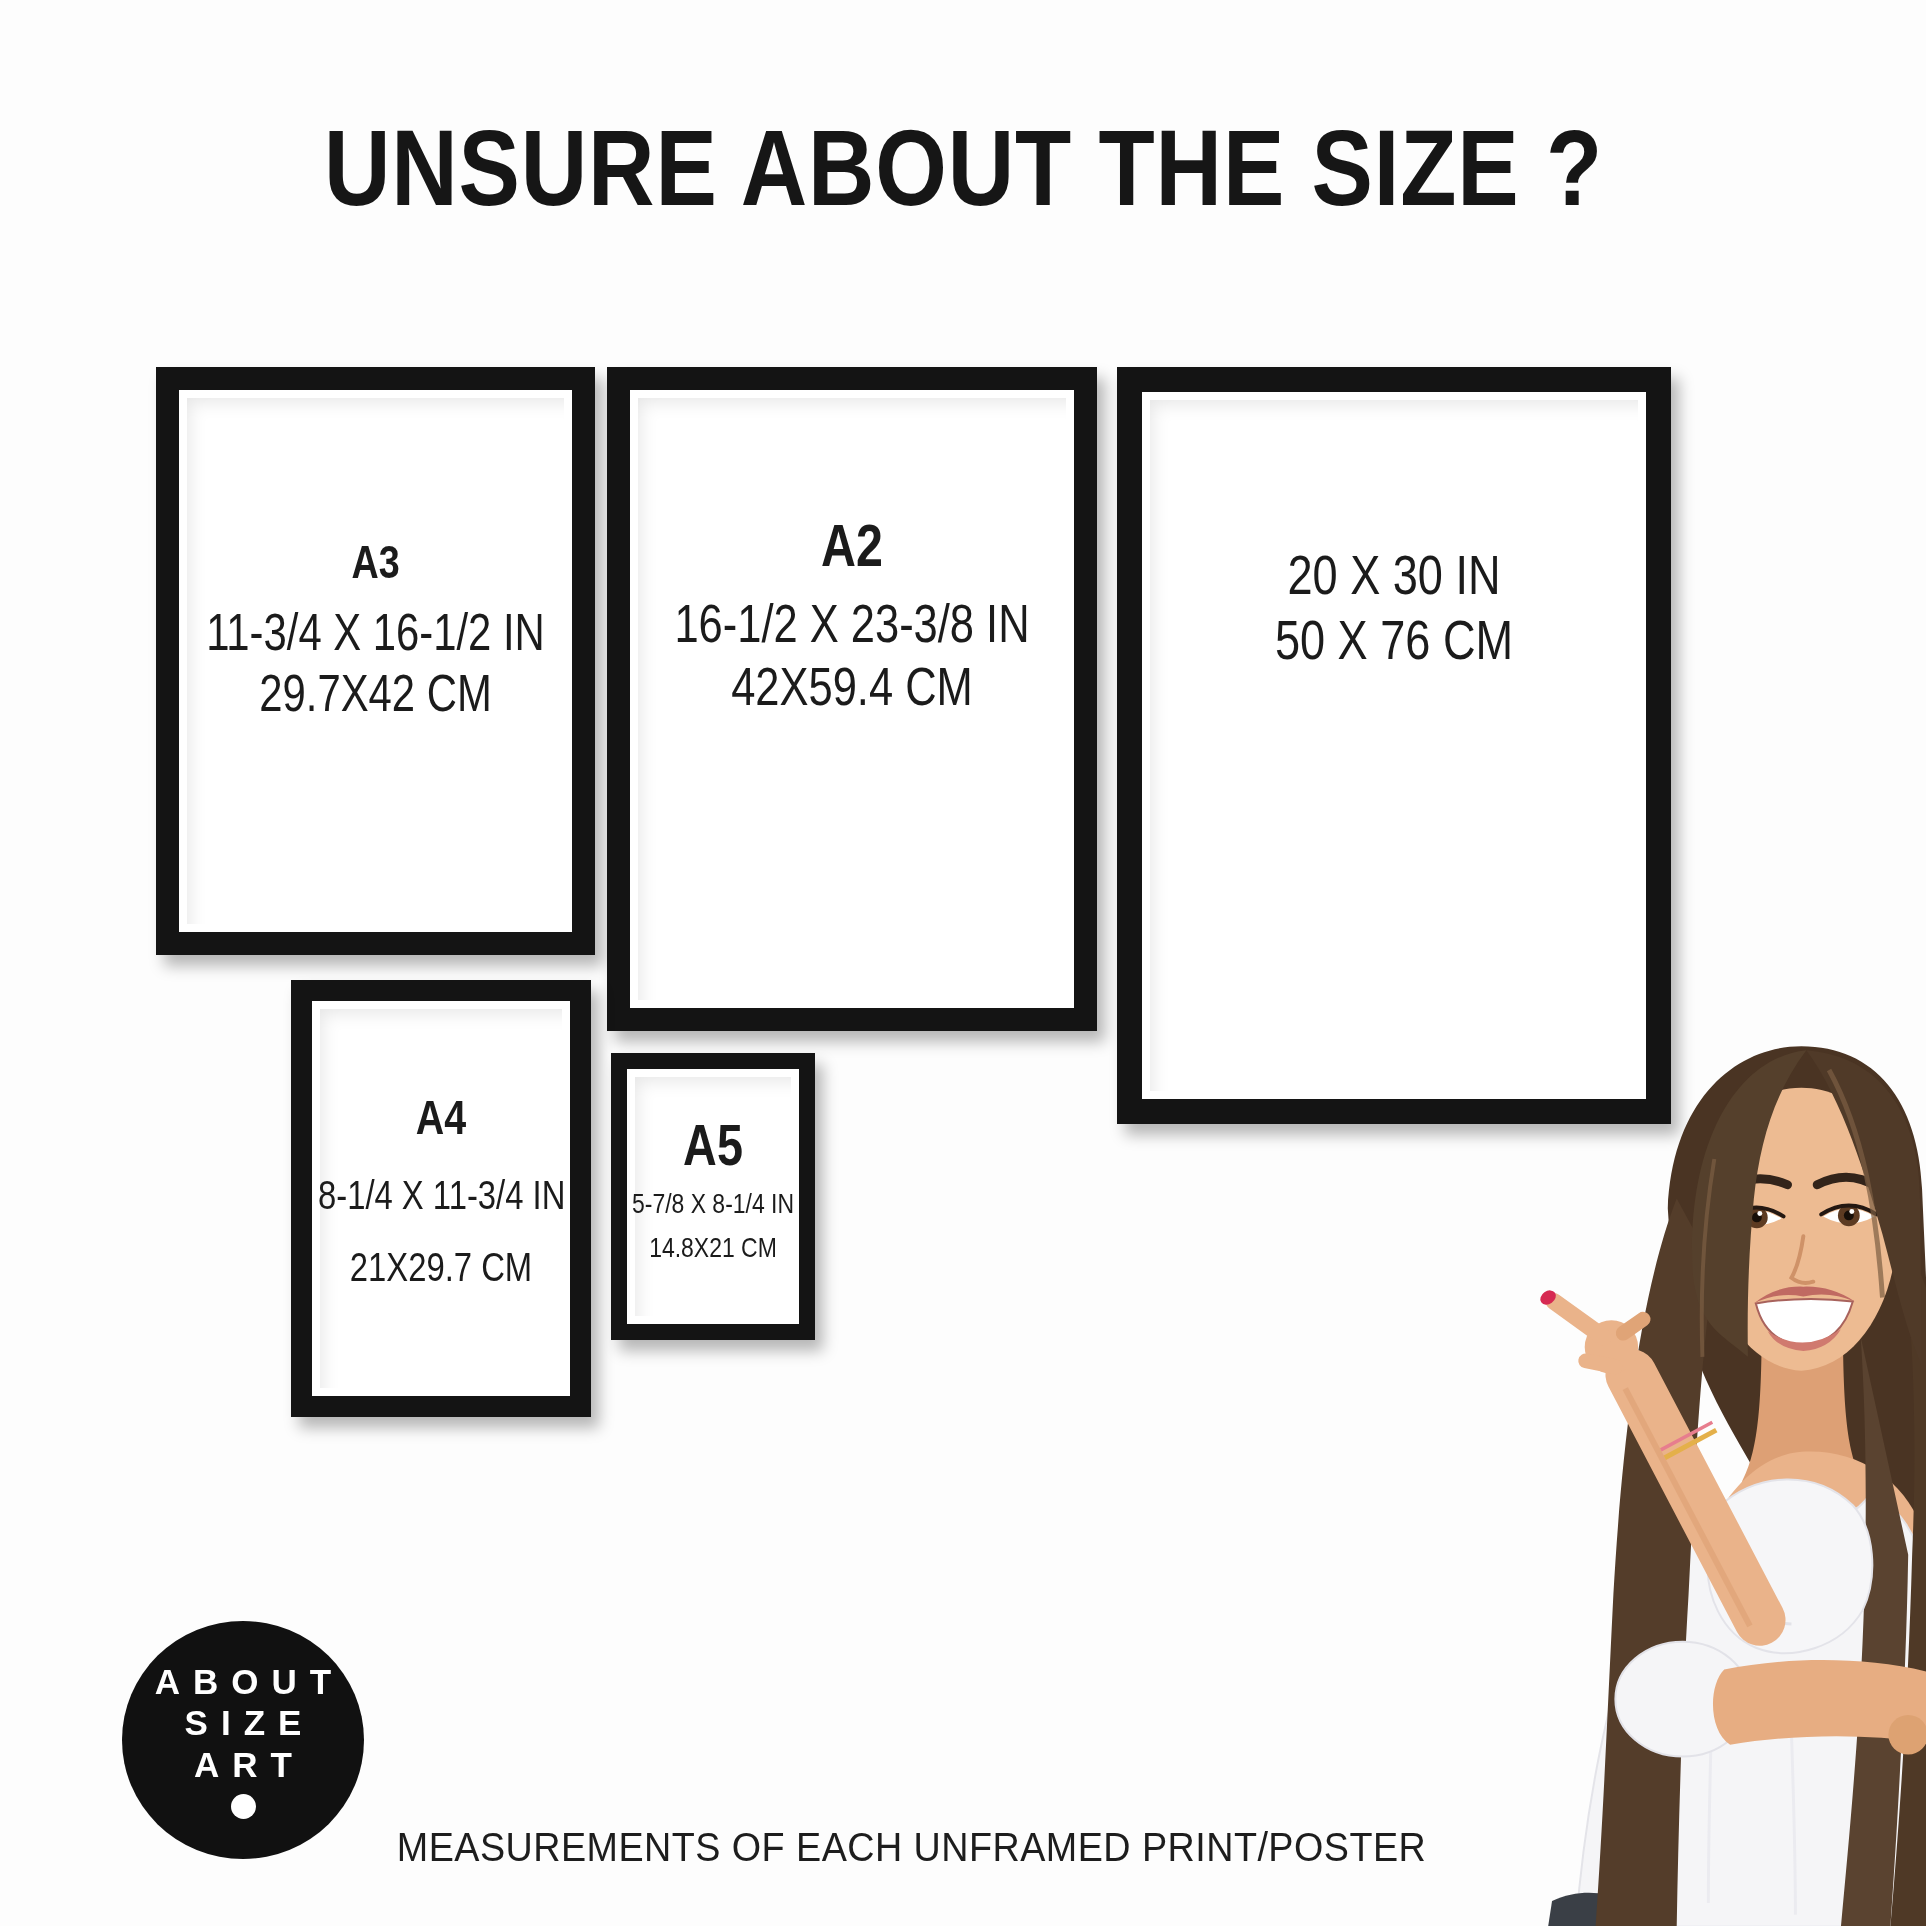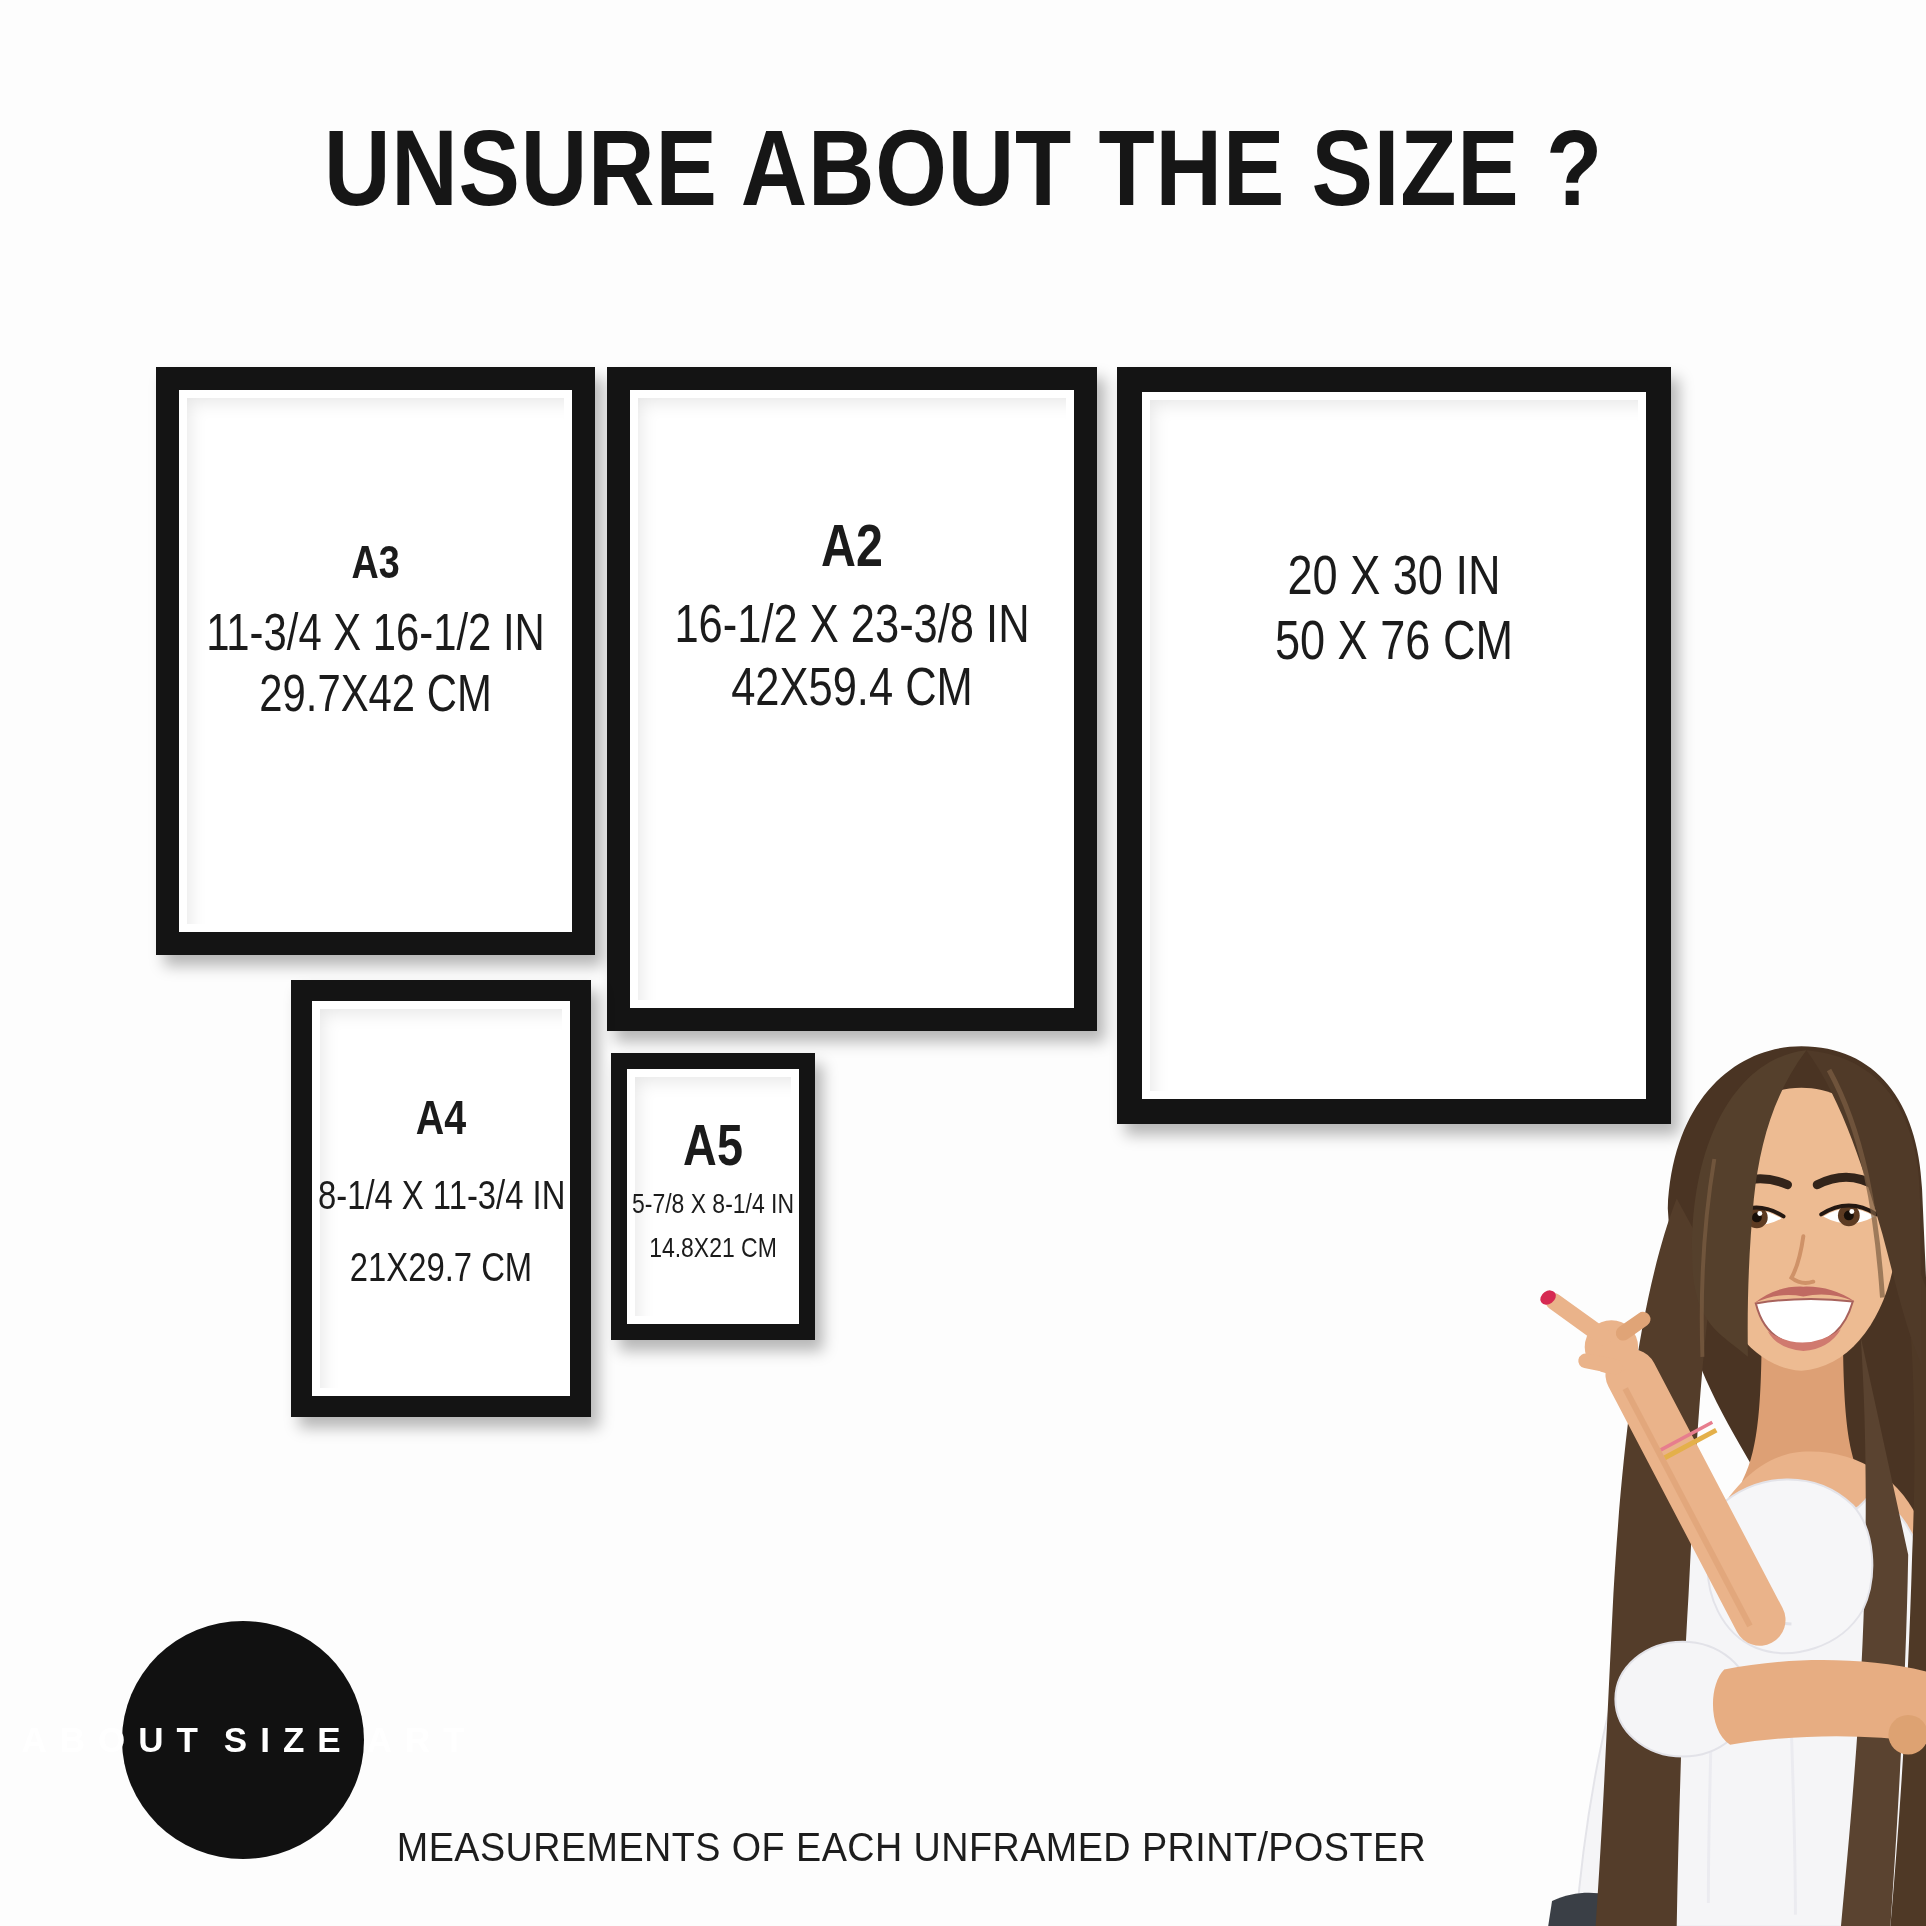--- a/index.html
+++ b/index.html
@@ -67,21 +67,21 @@
 
   .t-a5{left:611px;top:1111px;width:204px;}
   .t-a5 .frame-label{font-size:57px;margin-bottom:8px;}
   .t-a5 .frame-in{font-size:28px;margin-bottom:10px;}
   .t-a5 .frame-cm{font-size:28px;}
 
   
   .logo{
     position:absolute;left:122px;top:1621px;width:242px;height:238px;
     border-radius:50%;background:#111111;
-    display:flex;flex-direction:row;align-items:center;justify-content:center;
+    display:flex;flex-direction:column;align-items:center;justify-content:center;
   }
   .logo-line{
     color:#ffffff;font-weight:bold;font-size:35px;line-height:1.18;
     letter-spacing:13px;padding-left:13px;text-align:center;
   }
   .logo-dot{
     width:25px;height:25px;border-radius:50%;background:#ffffff;margin-top:9px;
   }
 
   

